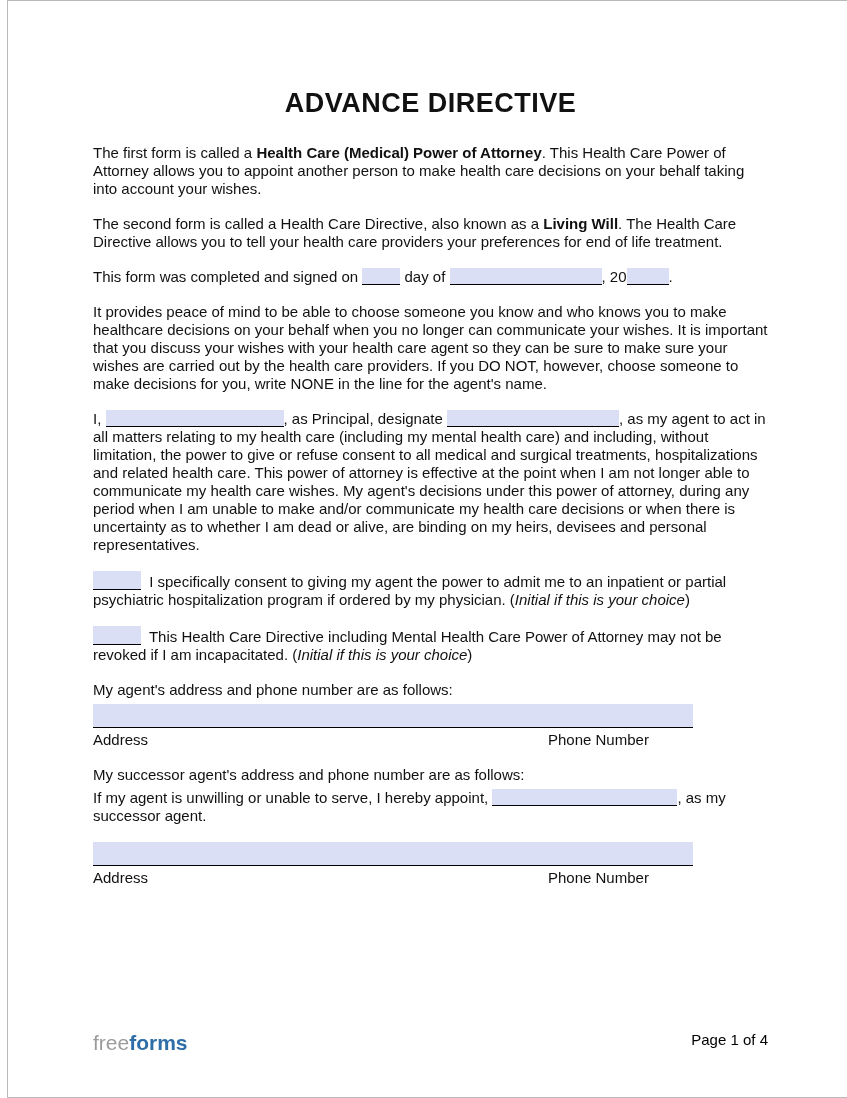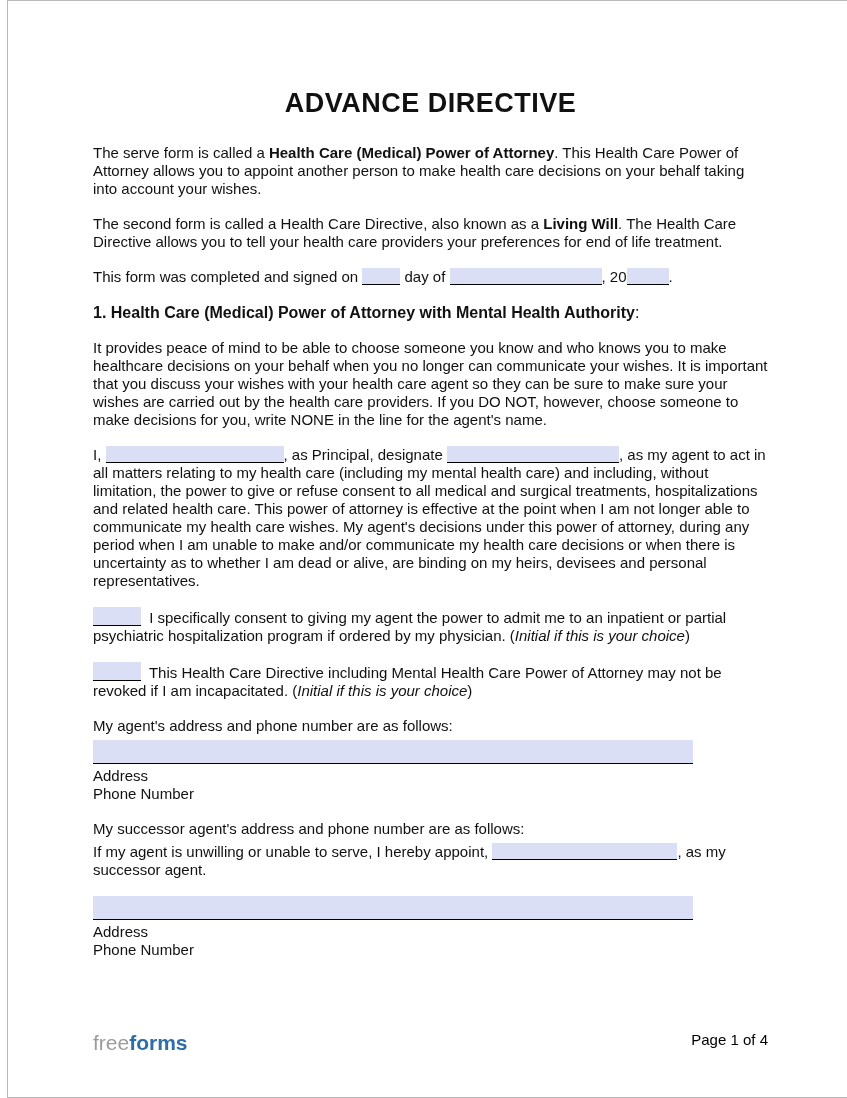--- a/index.html
+++ b/index.html
@@ -28,46 +28,45 @@
   .w-month { width:152px; }
   .w-year  { width:42px; }
   .w-principal { width:178px; }
   .w-agent { width:172px; }
   .w-initial { width:48px; height:19px; margin-right:4px; }
   .w-successor { width:185px; }
   .field-bar {
     width:600px; height:24px; background:var(--field-blue,#dadff6);
     border-bottom:1px solid #000;
   }
-  .labels-row { display:flex; width:600px; margin:3px 0 17px 0;flex-direction:column; }
+  .labels-row { display:flex; width:600px; margin:3px 0 17px 0; }
   .addr-label { width:455px; }
   .footer {
     position:absolute; left:85px; right:85px; bottom:42px;
     display:flex; justify-content:space-between; align-items:flex-start;
   }
   .brand { font-size:21px; line-height:24px; }
   .brand-free  { color:var(--brand-gray,#9b9b9b); font-weight:normal; }
   .brand-forms { color:var(--brand-blue,#2e6da8); font-weight:bold; }
   .page-number { font-size:15px; color:#000; }
 </style>
 </head>
 <body>
 
 <div class="page">
 
   <h1 class="title">ADVANCE DIRECTIVE</h1>
 
 
-  <p class="para"><span>The serve form is called a </span><span class="b">Health Care (Medical) Power of Attorney</span><span>. This Health Care Power of Attorney allows you to appoint another person to make health care decisions on your behalf taking into account your wishes.</span></p>
+  <p class="para"><span>The first form is called a </span><span class="b">Health Care (Medical) Power of Attorney</span><span>. This Health Care Power of Attorney allows you to appoint another person to make health care decisions on your behalf taking into account your wishes.</span></p>
 
   <p class="para"><span>The second form is called a Health Care Directive, also known as a </span><span class="b">Living Will</span><span>.  The Health Care Directive allows you to tell your health care providers your preferences for end of life treatment.</span></p>
 
   <p class="para"><span>This form was completed and signed on </span><span class="field w-day"></span><span> day of </span><span class="field w-month"></span><span>, 20</span><span class="field w-year"></span><span>.</span></p>
 
-  <h2 class="heading"><span class="b">1. Health Care (Medical) Power of Attorney with Mental Health Authority</span><span>:</span></h2>
 
   <p class="para">It provides peace of mind to be able to choose someone you know and who knows you to make healthcare decisions on your behalf when you no longer can communicate your wishes. It is important that you discuss your wishes with your health care agent so they can be sure to make sure your wishes are carried out by the health care providers. If you DO NOT, however, choose someone to make decisions for you, write NONE in the line for the agent's name.</p>
 
   <p class="para"><span>I, </span><span class="field w-principal"></span><span>, as Principal, designate </span><span class="field w-agent"></span><span>, as my agent to act in all matters relating to my health care (including my mental health care) and including, without limitation, the power to give or refuse consent to all medical and surgical treatments, hospitalizations and related health care. This power of attorney is effective at the point when I am not longer able to communicate my health care wishes.  My agent's decisions under this power of attorney, during any period when I am unable to make and/or communicate my health care decisions or when there is uncertainty as to whether I am dead or alive, are binding on my heirs, devisees and personal representatives.</span></p>
 
   <p class="para"><span class="field w-initial"></span><span> I specifically consent to giving my agent the power to admit me to an inpatient or partial psychiatric hospitalization program if ordered by my physician. (</span><span class="i">Initial if this is your choice</span><span>)</span></p>
 
   <p class="para"><span class="field w-initial"></span><span> This Health Care Directive including Mental Health Care Power of Attorney may not be revoked if I am incapacitated. (</span><span class="i">Initial if this is your choice</span><span>)</span></p>
 
   <p class="para tight">My agent's address and phone number are as follows:</p>

